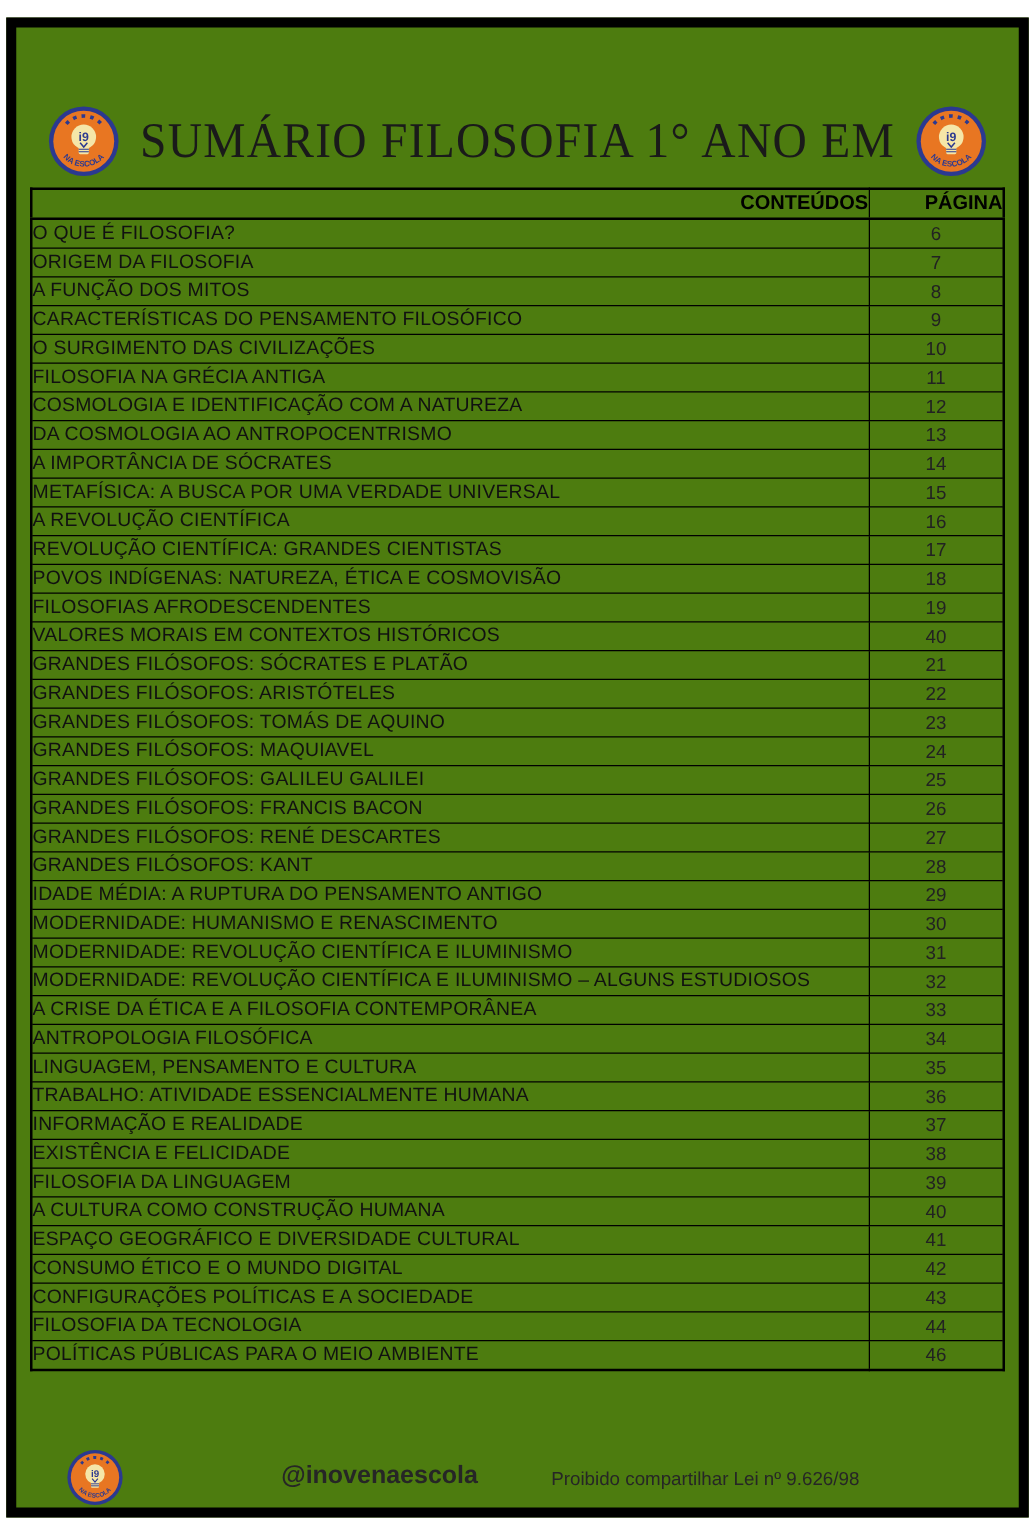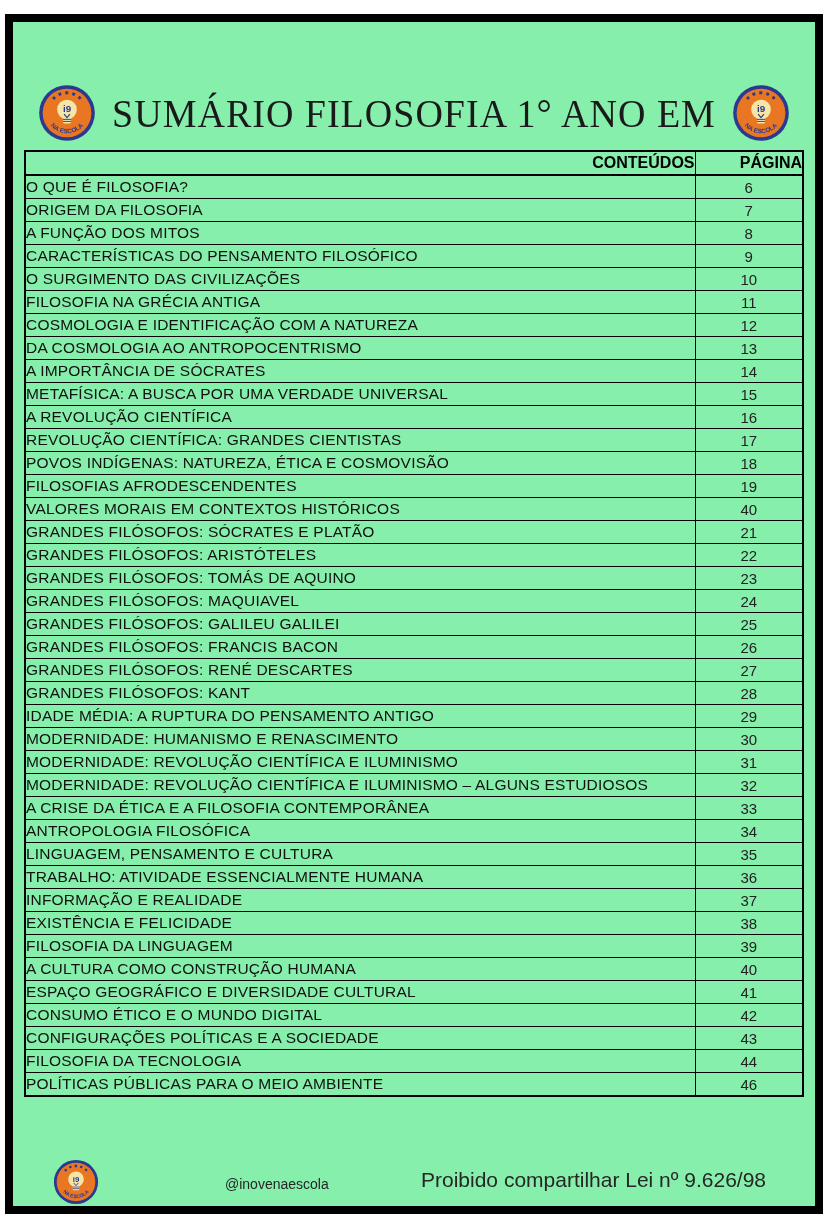--- a/index.html
+++ b/index.html
@@ -7,21 +7,21 @@
     position:relative;
     width:829px;height:1223px;
     background:#ffffff;
     font-family:"Liberation Sans", sans-serif;
     overflow:hidden;
   }
   .frame{
     position:absolute;left:5px;top:14px;
     width:802px;height:1184px;
     border:8px solid #000000;
-    background:#86efac;
+    background:#4d7c0f;
   }
   
   .header{
     margin-top:62px;
     display:flex;align-items:center;justify-content:center;gap:16px;
   }
   .logo{width:58px;height:58px;display:block;}
   .logo.small{width:46px;height:48px;}
   .page-title{
     font-family:"Liberation Serif", serif;
@@ -66,25 +66,25 @@
     text-align:center;
     color:#222;
   }
   
   .footer{
     position:absolute;left:0;bottom:-4px;width:100%;height:56px;
   }
   .footer .logo-wrap{position:absolute;left:40px;bottom:4px;}
   .footer-handle{
     position:absolute;left:212px;bottom:18px;
-    font-size:14px;color:#262626;
+    font-size:20px;color:#262626;font-weight:bold;
   }
   .footer-notice{
-    position:absolute;left:408px;bottom:18px;
-    font-size:21px;color:#262626;
+    position:absolute;left:428px;bottom:18px;
+    font-size:15px;color:#262626;
   }
 </style>
 </head>
 <body>
 
 <div class="page">
   <div class="frame">
 
     <div class="header">
 

